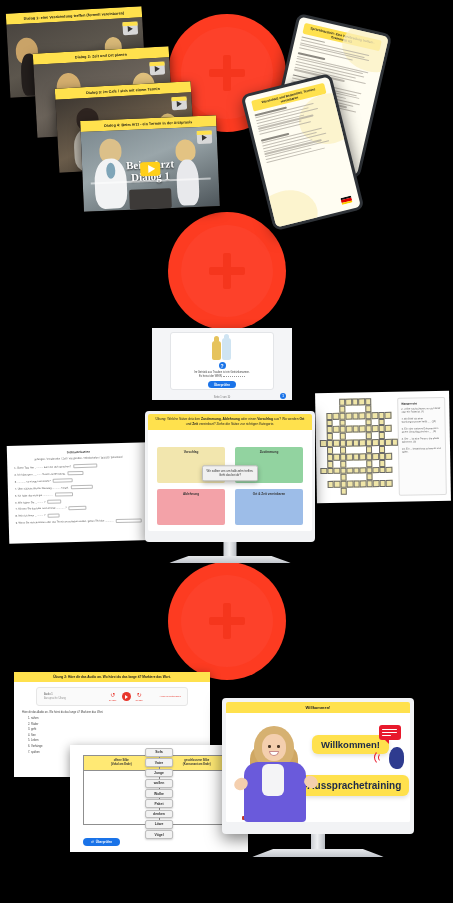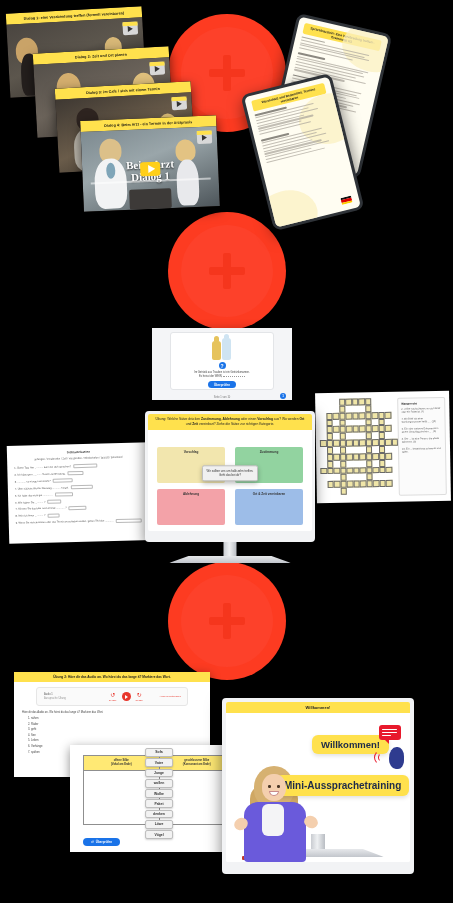--- a/index.html
+++ b/index.html
@@ -193,21 +193,21 @@
             display:flex; flex-direction:column; gap:1.5px; z-index:5; }
   .st-word { background:#f2f2f2; border:.5px solid #bdbdbd; border-radius:2px;
             font-size:3.4px; font-weight:bold; color:#333; text-align:center;
             padding:1.4px 7px; box-shadow:0 1px 2px rgba(0,0,0,.18); }
   .st-btn { position:absolute; left:13px; bottom:6px; background:#1a73e8; color:#fff;
             font-size:3px; font-weight:bold; border-radius:9px; padding:2px 8px;
             display:flex; align-items:center; gap:2px; }
   .st-btn:before{ content:"↺"; font-size:3.4px; }
 
   
-  #wmon { position:absolute; left:222px; top:698px; width:192px; height:176px; }
+  #wmon { position:absolute; left:222px; top:698px; width:192px; height:136px; }
   .wm-frame { position:absolute; inset:0; background:#f2f3f5; border-radius:4px;
             box-shadow:0 5px 16px rgba(0,0,0,.5); padding:4px 4px 12px; }
   .wm-screen { width:100%; height:100%; background:#fff; border-radius:2px;
             overflow:hidden; position:relative; }
   .wm-bar { background:#ffe14d; font-size:4px; font-weight:bold; color:#222;
             text-align:center; padding:3px; }
   .wm-body { position:absolute; left:0; right:0; top:13px; bottom:0;
             background:#fff; }
   .wm-person { position:absolute; left:14px; bottom:0; width:74px; height:100px; }
   .p-hair { position:absolute; left:14px; top:4px; width:40px; height:42px;

